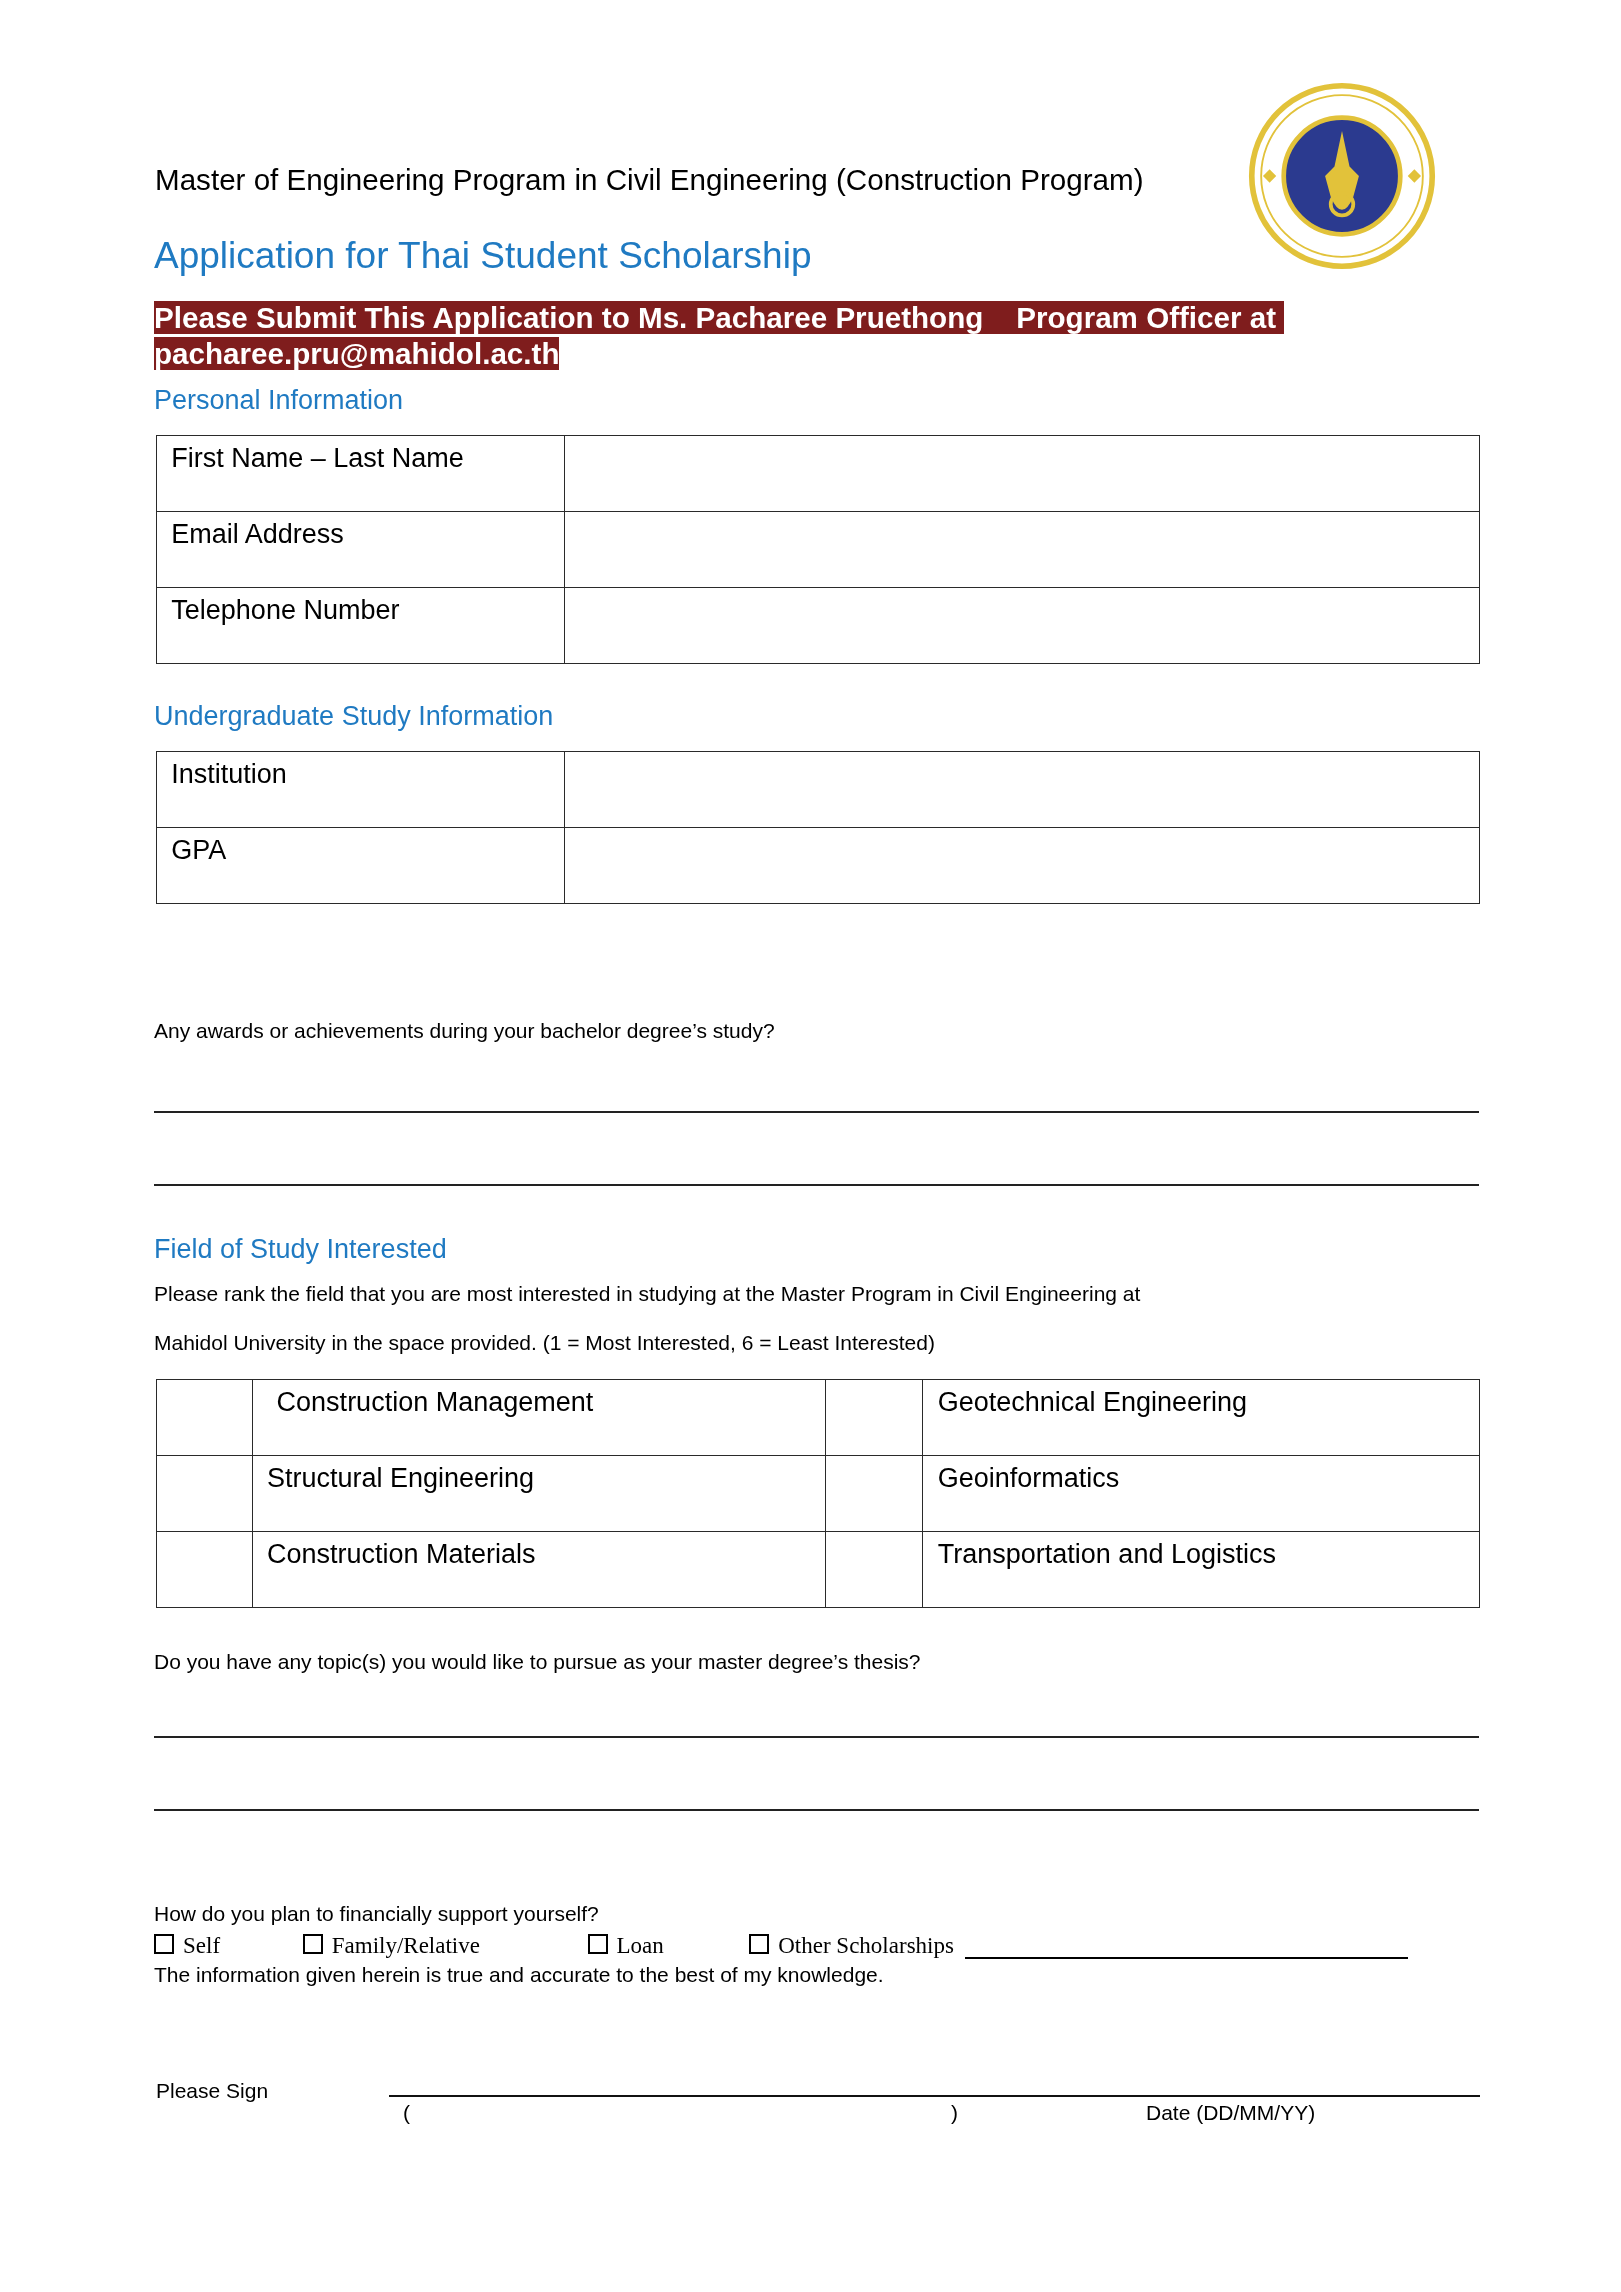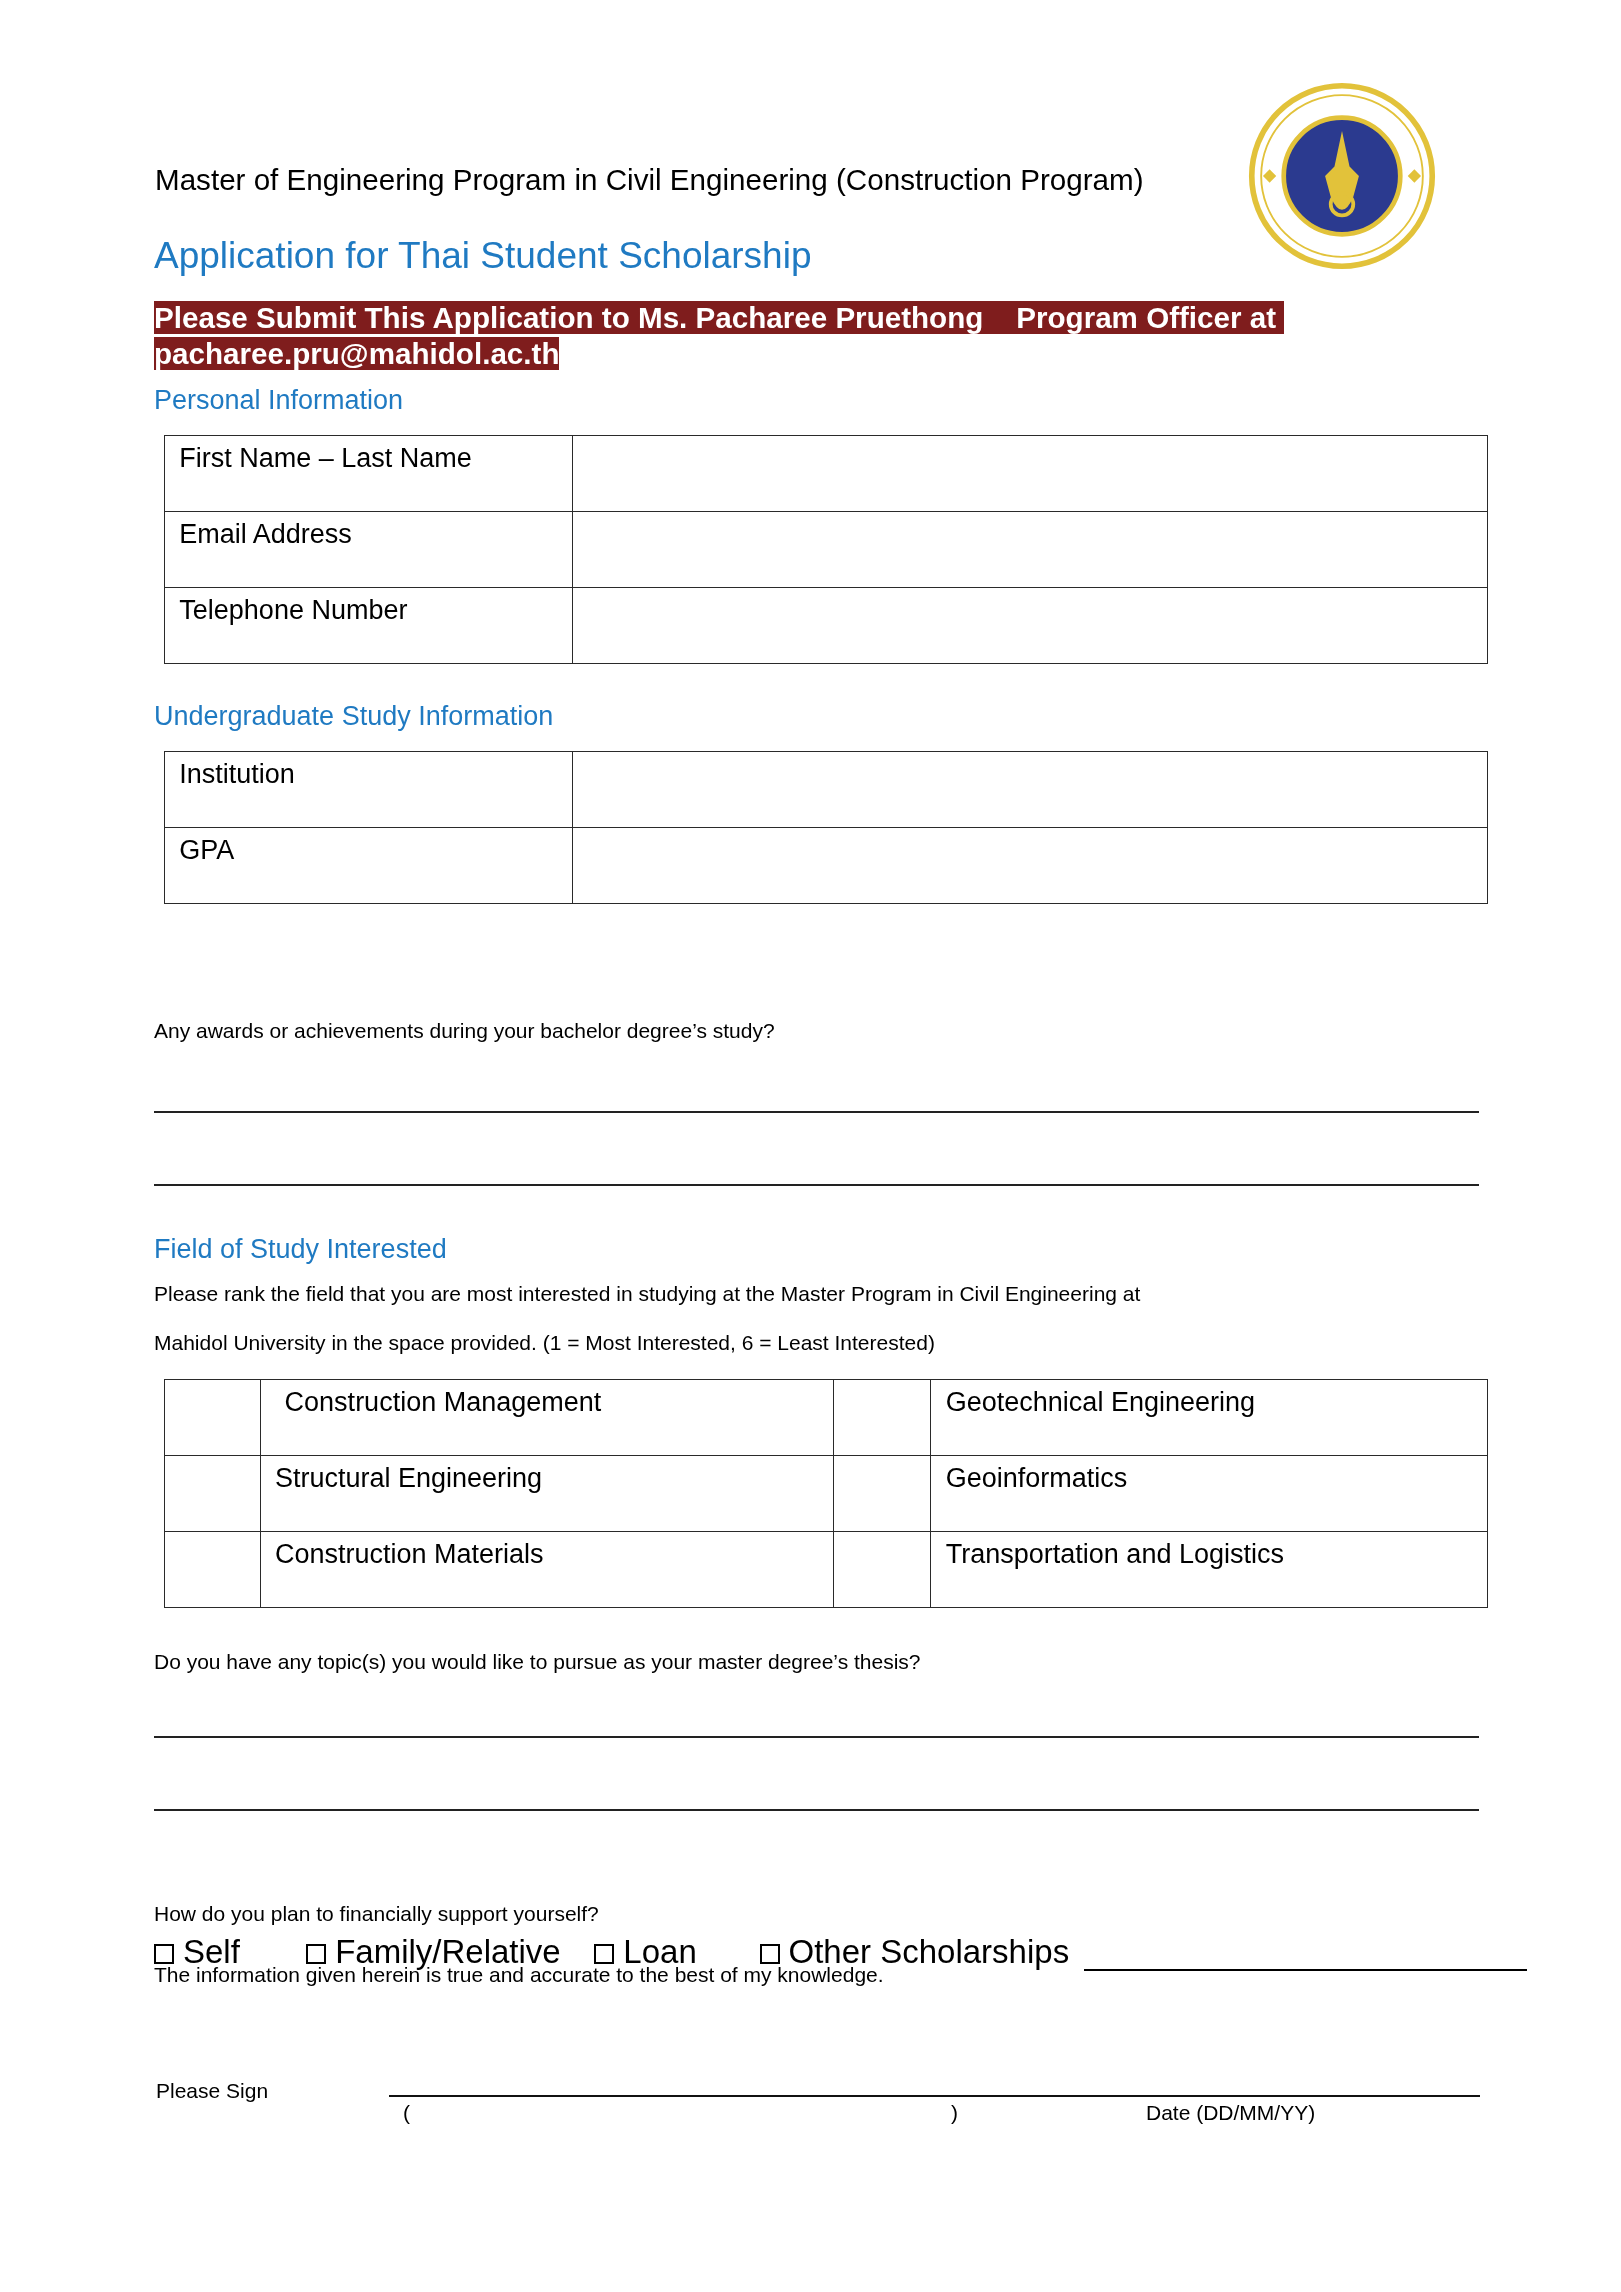--- a/index.html
+++ b/index.html
@@ -6,24 +6,24 @@
   body { width: 1621px; height: 2293px; position: relative; overflow: hidden;
          font-family: "Liberation Sans", sans-serif; color: #000; }
   .abs { position: absolute; }
   .program-line { left: 155px; top: 163px; font-size: 29.6px; white-space: nowrap; }
   .logo { left: 1248px; top: 82px; width: 188px; height: 188px; }
   .title { left: 154px; top: 235px; font-size: 37px; color: #1f7ac2; white-space: nowrap; }
   .banner { left: 154px; top: 300px; width: 1155px; font-size: 29.6px; font-weight: bold; color: #fff; line-height: 36px; }
   .banner span { background: #7f1d1d; box-decoration-break: clone; -webkit-box-decoration-break: clone; white-space: pre-wrap; }
   .section { font-size: 27px; color: #1f7ac2; white-space: nowrap; }
   .qtext { font-size: 21px; white-space: nowrap; }
-  table.form { position: absolute; border-collapse: collapse; margin-left: 8px; }
+  table.form { position: absolute; border-collapse: collapse; }
   table.form td { border: 1.8px solid #2a2a2a; vertical-align: top; padding: 7.2px 14.3px; font-size: 27px; }
   .rule { position: absolute; left: 154px; width: 1325px; height: 0; border-top: 2.7px solid #222; }
-  .fin-row { font-size: 33px; white-space: nowrap; }
+  .fin-row { font-size: 23px; white-space: nowrap; font-family: Liberation Serif, serif; }
   .cb { display: inline-block; width: 16px; height: 16px; border: 2.2px solid #000; vertical-align: -0.9px; margin-right: 9px; }
   .fin-item { display: inline-block; }
   .uline { display: inline-block; width: 443px; border-bottom: 2.7px solid #000; height: 19.7px; vertical-align: bottom; margin-left: 5.4px; }
 </style>
 </head>
 <body>
 
 <div class="abs program-line">Master of Engineering Program in Civil Engineering (Construction Program)</div>
 
 <svg class="abs logo" viewBox="0 0 200 200">

